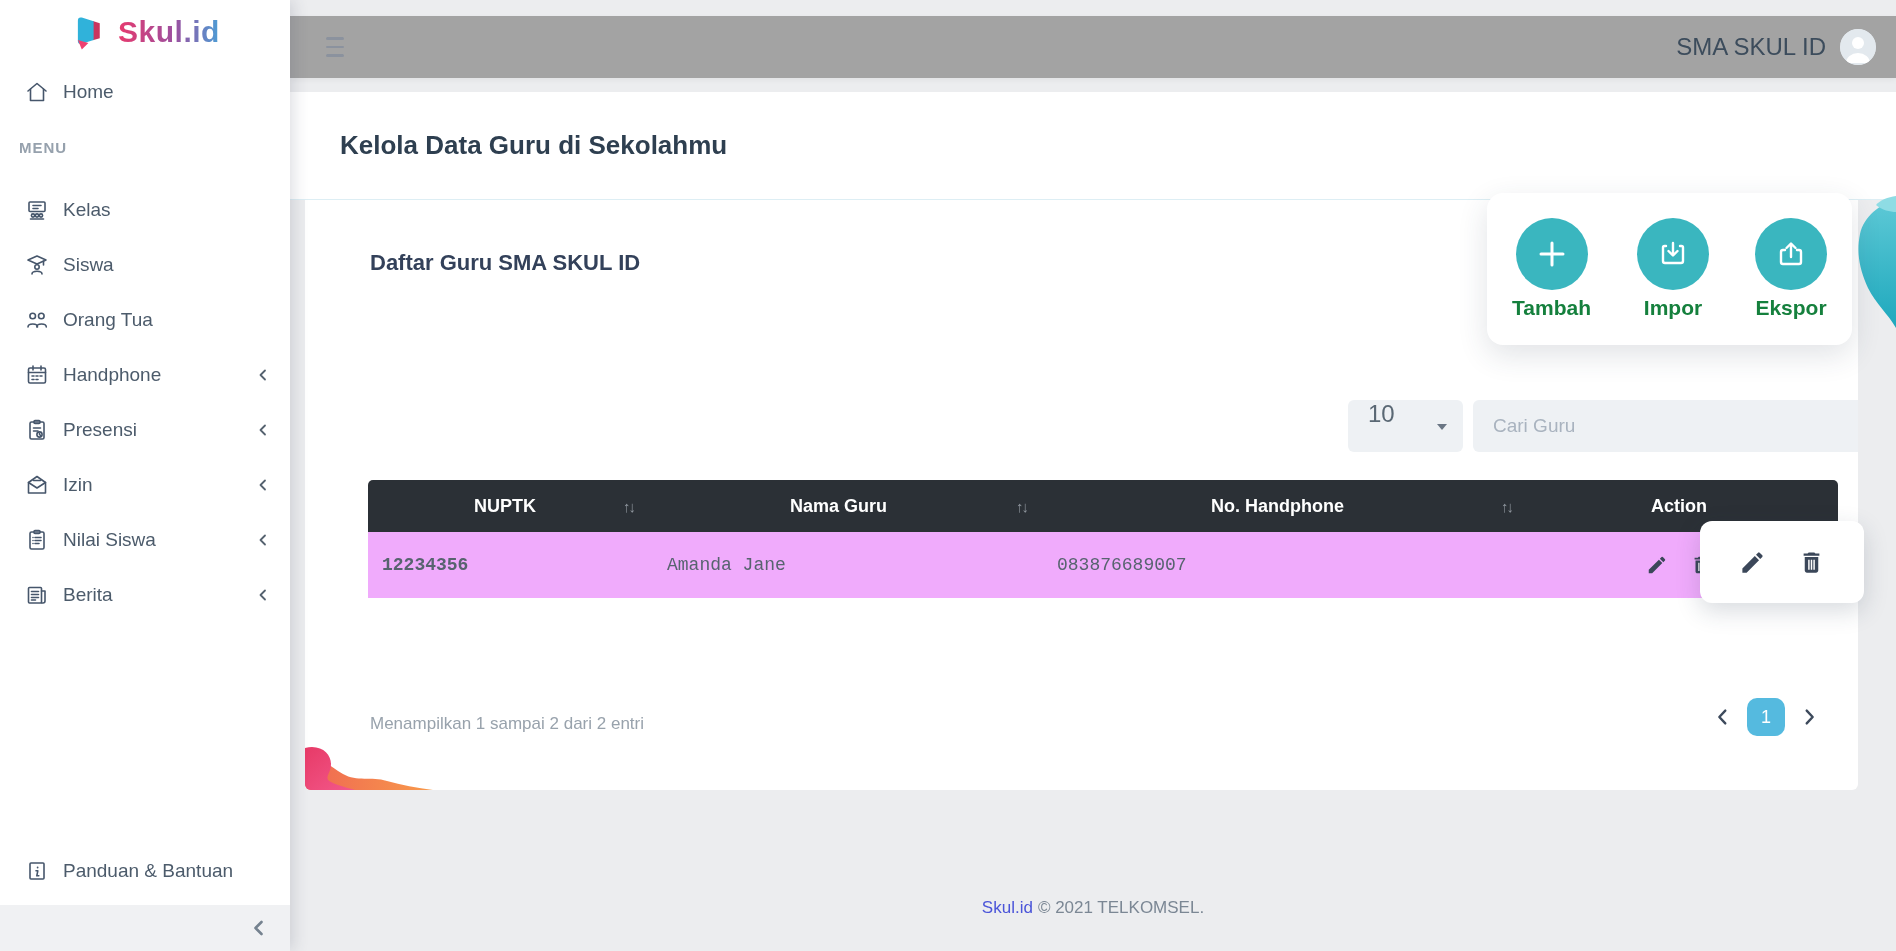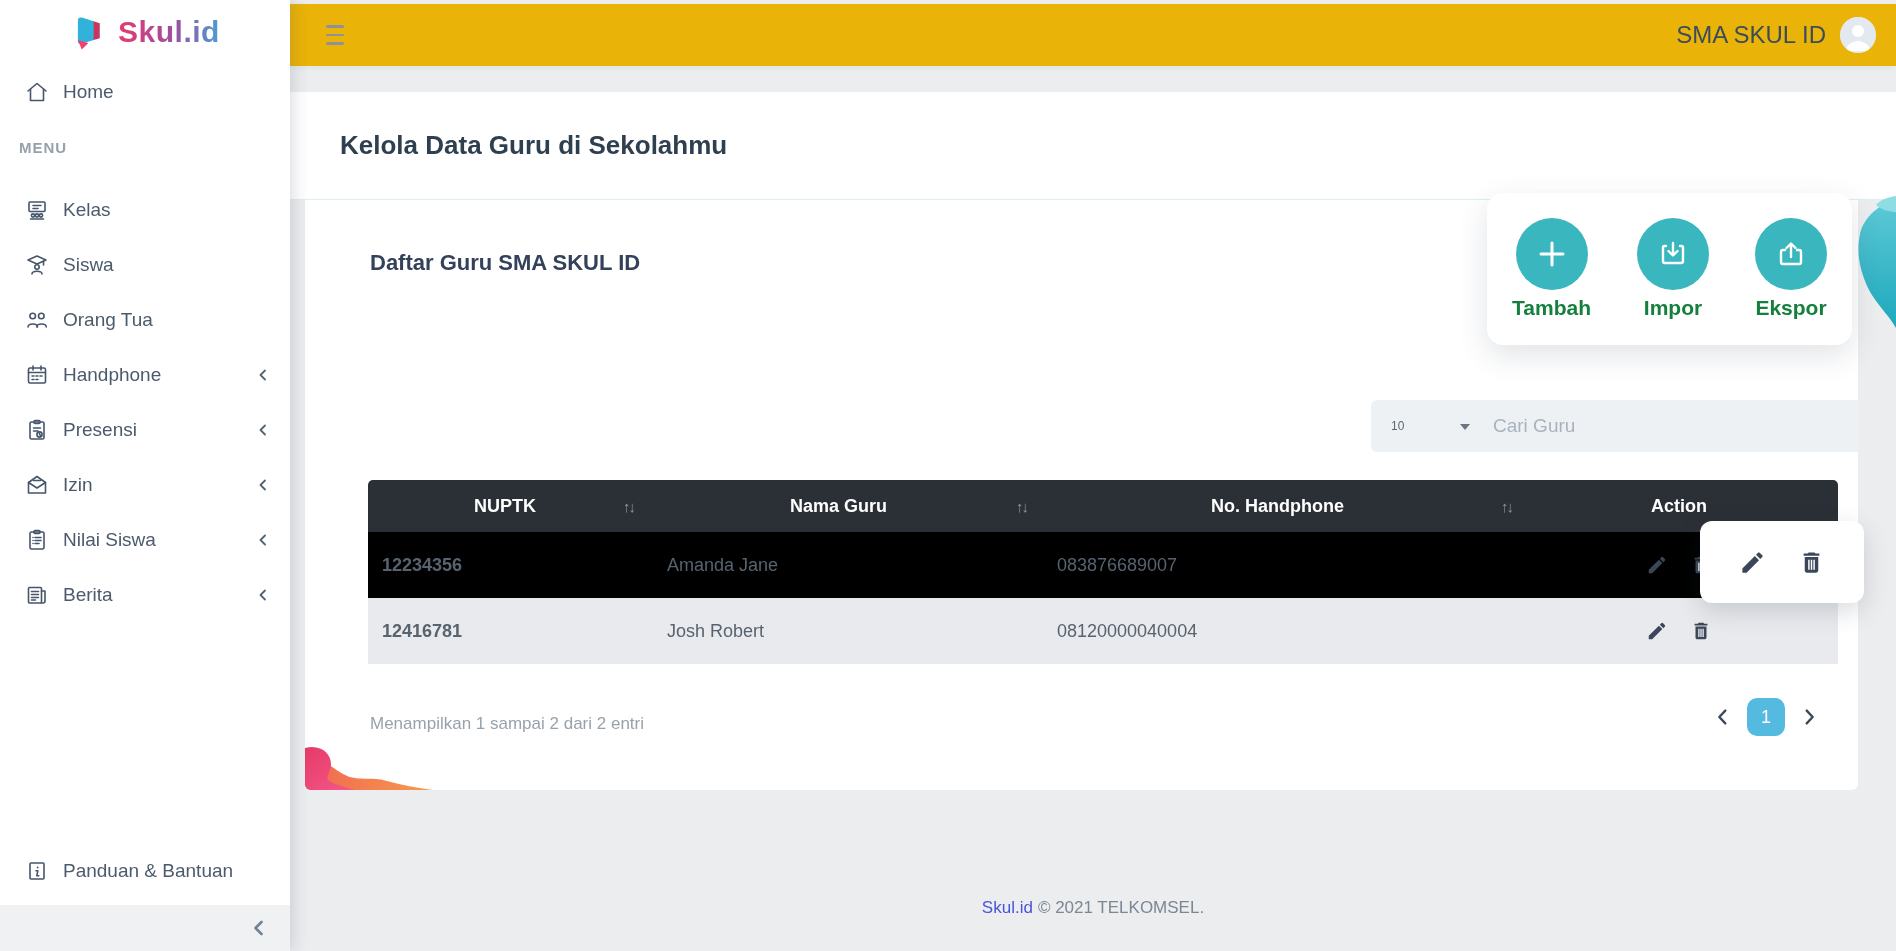--- a/index.html
+++ b/index.html
@@ -26,60 +26,60 @@
   .nav-item { position:relative; width:290px; height:55px; display:flex; align-items:center; cursor:pointer; }
   .nav-item .s-icon { position:absolute; left:24px; width:26px; height:26px; }
   .nav-item .s-label { position:absolute; left:63px; font-size:19px; color:#4c5b6b; }
   .nav-item.active { background:linear-gradient(90deg,#a5e7e5 0%,#54bedf 100%); }
   .nav-item .sub-chevron { position:absolute; right:20px; width:14px; height:14px; }
   .help-item { top:845px; }
   .collapse-bar { position:absolute; left:0; bottom:0; width:290px; height:46px; background:#f0f1f3;
                   display:flex; align-items:center; justify-content:flex-end; padding-right:22px; cursor:pointer; }
 
   
-  .topbar { position:absolute; left:290px; top:4px; width:1606px; height:62px; background:#eab308;
+  .topbar { position:absolute; left:290px; top:16px; width:1606px; height:62px; background:#a3a3a3;
             box-shadow:0 2px 6px rgba(0,0,0,.05); z-index:10; }
   .hamburger { position:absolute; left:36px; top:21px; width:18px; height:20px; display:flex;
                flex-direction:column; justify-content:space-between; cursor:pointer; }
   .hamburger span { display:block; width:18px; height:2.6px; background:#8b929e; border-radius:2px; }
   .topbar-right { position:absolute; right:20px; top:0; height:62px; display:flex; align-items:center; gap:14px; }
   .school-name { font-size:24px; color:#3c4c5c; }
   .avatar { width:36px; height:36px; border-radius:50%; background:#e3e9ee; overflow:hidden; }
 
   
   .head-band { position:absolute; left:290px; top:92px; width:1606px; height:108px; background:#fff;
                border-bottom:1px solid #ddeef4; display:flex; align-items:center; padding-left:50px; }
   .page-heading { font-size:26px; font-weight:600; color:#2e3f50; }
 
   
   .guru-card { position:absolute; left:305px; top:200px; width:1553px; height:590px; background:#fff;
                border-radius:0 0 6px 6px; overflow:hidden;padding-left:16px; }
   .card-title { position:absolute; left:65px; top:50px; font-size:22px; font-weight:700; color:#33415a; }
 
   .pagesize-select { position:absolute; left:1043px; top:200px; width:115px; height:52px; background:#eef1f4;
-                     border-radius:6px; display:flex; align-items:center; padding-left:20px;
-                     font-size:12px; color:#5a6874; cursor:pointer;margin-left:23px; }
+                     border-radius:6px; display:flex; padding-left:20px;
+                     font-size:24px; color:#5a6874; cursor:pointer; }
   .pagesize-select .caret { position:absolute; right:16px; top:24px; width:0; height:0;
                      border-left:5px solid transparent; border-right:5px solid transparent;
                      border-top:6px solid #6a7684; }
   .search-wrap { position:absolute; left:1168px; top:200px; width:429px; height:52px; }
   .search-input { width:100%; height:100%; background:#eef1f4; border:none; border-radius:6px;
                   padding:0 48px 0 20px; font-size:19px; color:#5a6878; font-family:"Liberation Sans",sans-serif; outline:none; }
   .search-input::placeholder { color:#a9b3bf; }
   .search-icon { position:absolute; right:14px; top:14px; width:24px; height:24px; cursor:pointer; }
 
   table.guru-table { position:absolute; left:63px; top:280px; width:1470px; border-collapse:collapse; table-layout:fixed; }
   .guru-table thead th { height:52px; background:#2b3036; color:#fff; font-size:18px; font-weight:700;
                          text-align:center; position:relative; }
   .guru-table thead th:first-child { border-radius:5px 0 0 0; }
   .guru-table thead th:last-child  { border-radius:0 5px 0 0; }
   .sort-glyph { position:absolute; right:8px; top:50%; transform:translateY(-50%);
                 font-size:15px; font-weight:400; color:#8d949c; letter-spacing:-2px; cursor:pointer; }
   .guru-table tbody td { height:66px; font-size:18px; color:#57636f; }
-  .guru-table tbody tr.odd  { background:#000000; }
+  .guru-table tbody tr.odd  { background:#f0abfc;font-family:Liberation Mono, monospace; }
   .guru-table tbody tr.even { background:#e9eaed; }
   td.cell-nuptk { font-weight:700; color:#3a4656; padding-left:14px; }
   td.cell-nama  { padding-left:25px; }
   td.cell-phone { padding-left:22px; }
   td.cell-action { text-align:center; }
   .row-actions { display:flex; align-items:center; justify-content:center; gap:22px; }
   .icon-btn { width:22px; height:22px; cursor:pointer; }
 
   .table-info { position:absolute; left:65px; top:514px; font-size:17px; color:#98a2ac; }
   .pagination { position:absolute; right:38px; top:498px; display:flex; align-items:center; gap:13px; }
@@ -190,36 +190,20 @@
               <svg class="icon-btn" viewBox="0 0 24 24">
                 <path fill="#3b4759" d="M3 17.25V21h3.75L17.81 9.94l-3.75-3.75L3 17.25zM20.71 7.04c.39-.39.39-1.02 0-1.41l-2.34-2.34a.996.996 0 0 0-1.41 0l-1.83 1.83 3.75 3.75 1.83-1.83z"></path>
               </svg>
               <svg class="icon-btn" viewBox="0 0 24 24">
                 <path fill="#3b4759" d="M6 19c0 1.1.9 2 2 2h8c1.1 0 2-.9 2-2V7H6v12zM19 4h-3.5l-1-1h-5l-1 1H5v2h14V4z"></path>
                 <path d="M9.7 9.5v9 M12 9.5v9 M14.3 9.5v9" stroke="#ffffff" stroke-width="1.3" fill="none"></path>
               </svg>
             </div>
           </td>
         </tr>
-        <tr class="even">
-          <td class="cell-nuptk">12416781</td>
-          <td class="cell-nama">Josh Robert</td>
-          <td class="cell-phone">08120000040004</td>
-          <td class="cell-action">
-            <div class="row-actions">
-              <svg class="icon-btn" viewBox="0 0 24 24">
-                <path fill="#3b4759" d="M3 17.25V21h3.75L17.81 9.94l-3.75-3.75L3 17.25zM20.71 7.04c.39-.39.39-1.02 0-1.41l-2.34-2.34a.996.996 0 0 0-1.41 0l-1.83 1.83 3.75 3.75 1.83-1.83z"></path>
-              </svg>
-              <svg class="icon-btn" viewBox="0 0 24 24">
-                <path fill="#3b4759" d="M6 19c0 1.1.9 2 2 2h8c1.1 0 2-.9 2-2V7H6v12zM19 4h-3.5l-1-1h-5l-1 1H5v2h14V4z"></path>
-                <path d="M9.7 9.5v9 M12 9.5v9 M14.3 9.5v9" stroke="#ffffff" stroke-width="1.3" fill="none"></path>
-              </svg>
-            </div>
-          </td>
-        </tr>
       </tbody>
     </table>
 
     <div class="table-info">Menampilkan 1 sampai 2 dari 2 entri</div>
 
     <div class="pagination">
       <svg class="page-chevron" viewBox="0 0 24 24">
         <polyline points="14.5 5 8 12 14.5 19" fill="none" stroke="#3d4a5c" stroke-width="2.6" stroke-linecap="round" stroke-linejoin="round"></polyline>
       </svg>
       <div class="page-current">1</div>

